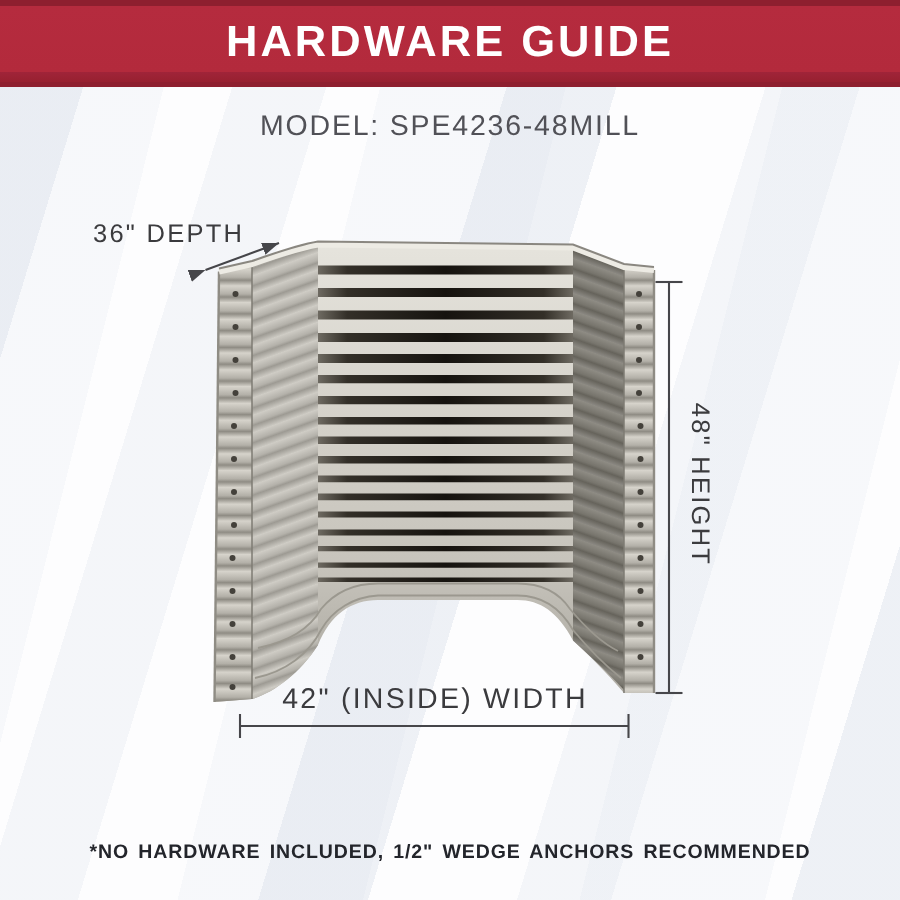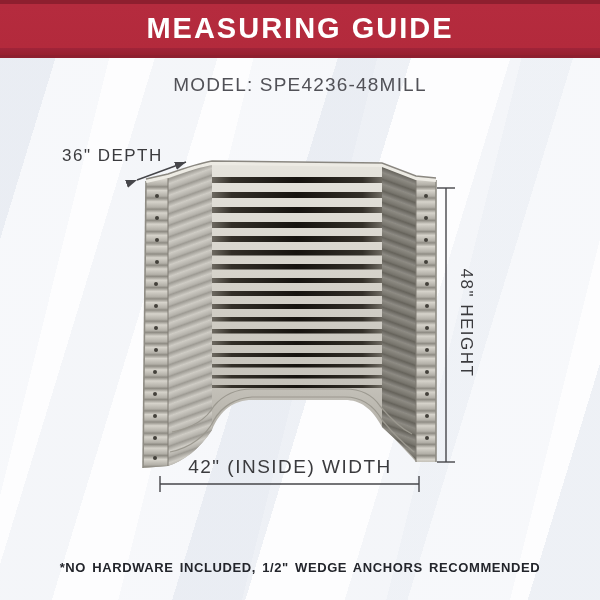--- a/index.html
+++ b/index.html
@@ -50,21 +50,21 @@
     word-spacing:2px;
   }
   .scene{position:absolute;left:0;top:0;width:600px;height:600px;}
 </style>
 </head>
 <body>
 
 <div>
 
   <div class="banner">
-    <div class="banner-title">MEASURING GUIDE</div>
+    <div class="banner-title">HARDWARE GUIDE</div>
   </div>
 
   <div class="model-line">MODEL: SPE4236-48MILL</div>
 
   <svg class="scene" viewBox="0 0 600 600">
     <defs>
       <linearGradient id="centerGrad" x1="0" y1="160" x2="0" y2="435" gradientUnits="userSpaceOnUse">
         <stop offset="0" stop-color="#e6e4dd"></stop>
         <stop offset="0.45" stop-color="#d4d1c9"></stop>
         <stop offset="0.8" stop-color="#c6c3bb"></stop>

